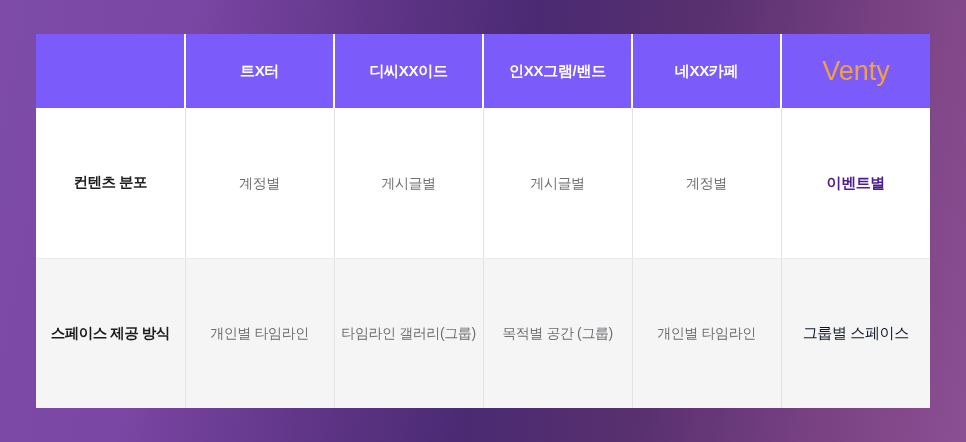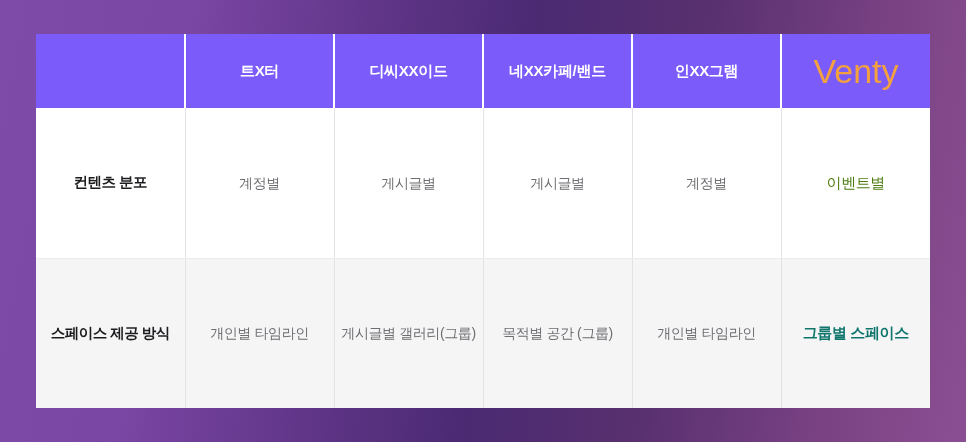--- a/index.html
+++ b/index.html
@@ -57,21 +57,21 @@
     text-align: center;
     vertical-align: middle;
     border-right: 2px solid #ffffff;
     padding: 0 4px;
   }
   thead th:last-child { border-right: none; }
 
   thead th.corner-cell { background: #7b5cfa; }
 
   thead th.brand-cell {
-    font-size: 34px;
+    font-size: 27px;
     font-weight: 400;
     color: #f3a13f;
     letter-spacing: 0px;
   }
 
   
   tbody tr { height: 75px; }
   tbody tr.row-alt td { background: #f5f5f6; }
   tbody tr.row-plain td { background: #ffffff; }
 
@@ -90,27 +90,27 @@
   tbody tr:last-child td { border-bottom: none; }
 
   tbody td.row-label {
     font-size: 14.5px;
     font-weight: 700;
     color: #1c1c1e;
     letter-spacing: -0.5px;
   }
 
   tbody td.highlight {
-    color: #0f766e;
-    font-weight: 700;
+    color: #0f172a;
+    font-weight: 400;
     font-size: 15px;
   }
   tbody td.highlight.light {
-    font-weight: 400;
-    color: #4d7c0f;
+    font-weight: 700;
+    color: #4c1d95;
   }
 
   .cell-multiline { display: block; }
 </style>
 </head>
 <body>
 
 <div id="slide">
 
   <table id="comparison-table">
@@ -121,41 +121,41 @@
       <col class="data-col">
       <col class="data-col">
       <col class="data-col">
     </colgroup>
 
     <thead>
       <tr>
         <th class="corner-cell"></th>
         <th>트X터</th>
         <th>디씨XX이드</th>
-        <th>네XX카페/밴드</th>
-        <th>인XX그램</th>
+        <th>인XX그램/밴드</th>
+        <th>네XX카페</th>
         <th class="brand-cell">Venty</th>
       </tr>
     </thead>
 
     <tbody>
 
       <tr class="row-plain">
         <td class="row-label">컨텐츠 분포</td>
         <td>계정별</td>
         <td>게시글별</td>
         <td>게시글별</td>
         <td>계정별</td>
         <td class="highlight light">이벤트별</td>
       </tr>
 
       <tr class="row-alt">
         <td class="row-label">스페이스 제공 방식</td>
         <td>개인별 타임라인</td>
-        <td>게시글별 갤러리(그룹)</td>
+        <td>타임라인 갤러리(그룹)</td>
         <td>목적별 공간 (그룹)</td>
         <td>개인별 타임라인</td>
         <td class="highlight">그룹별 스페이스</td>
       </tr>
 
 
 
     </tbody>
   </table>
 

